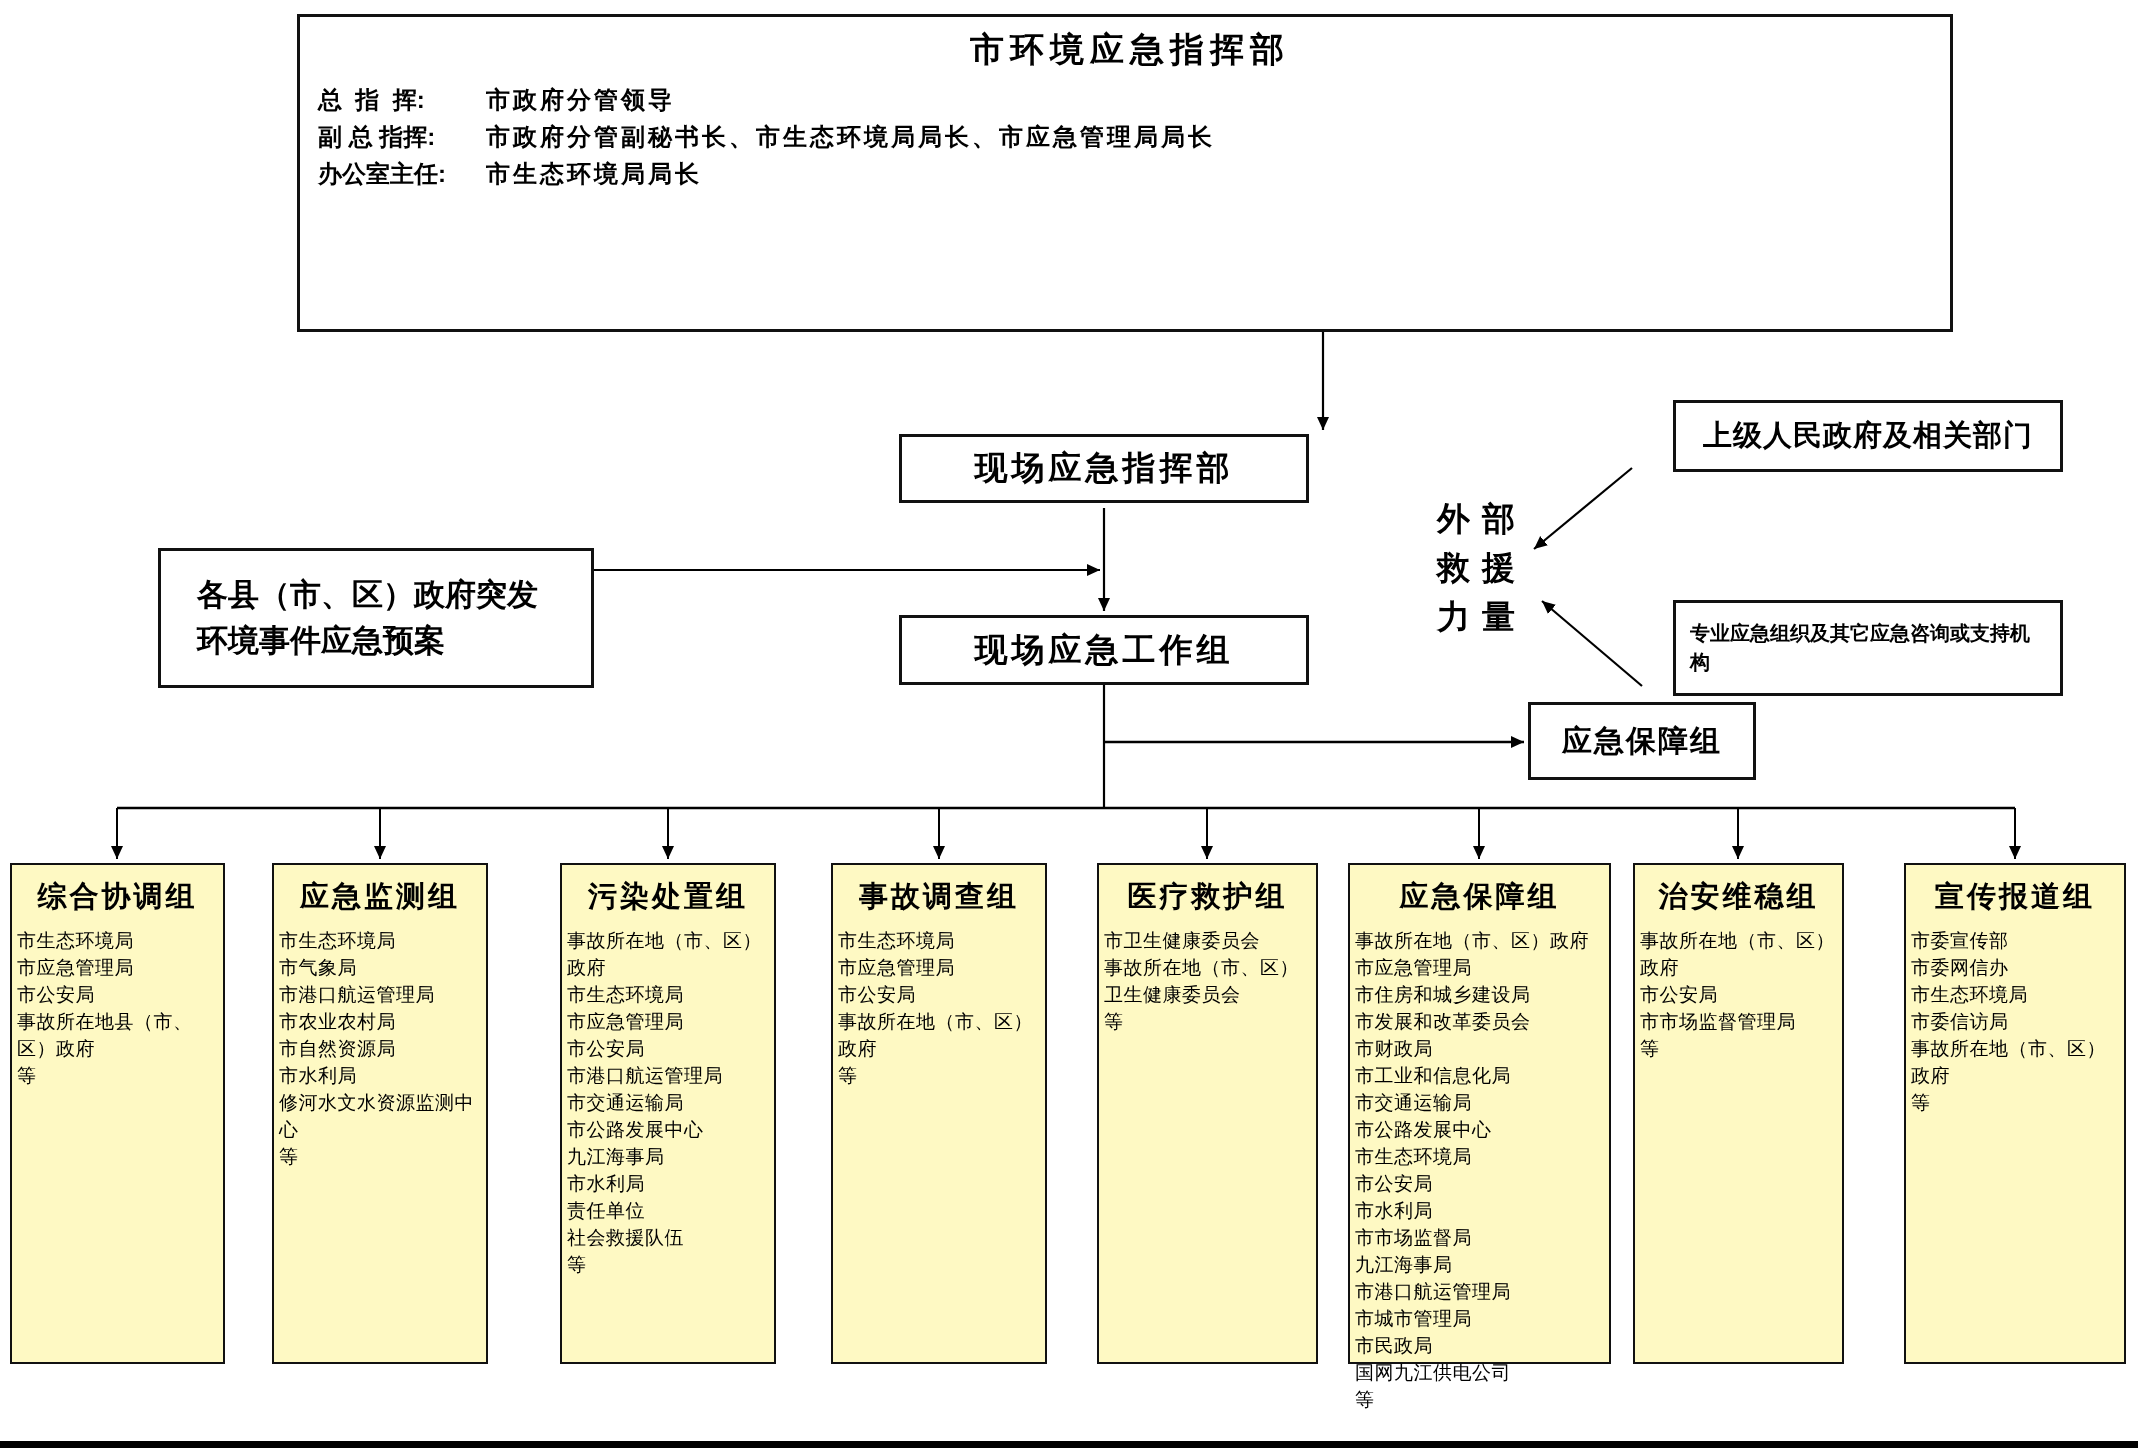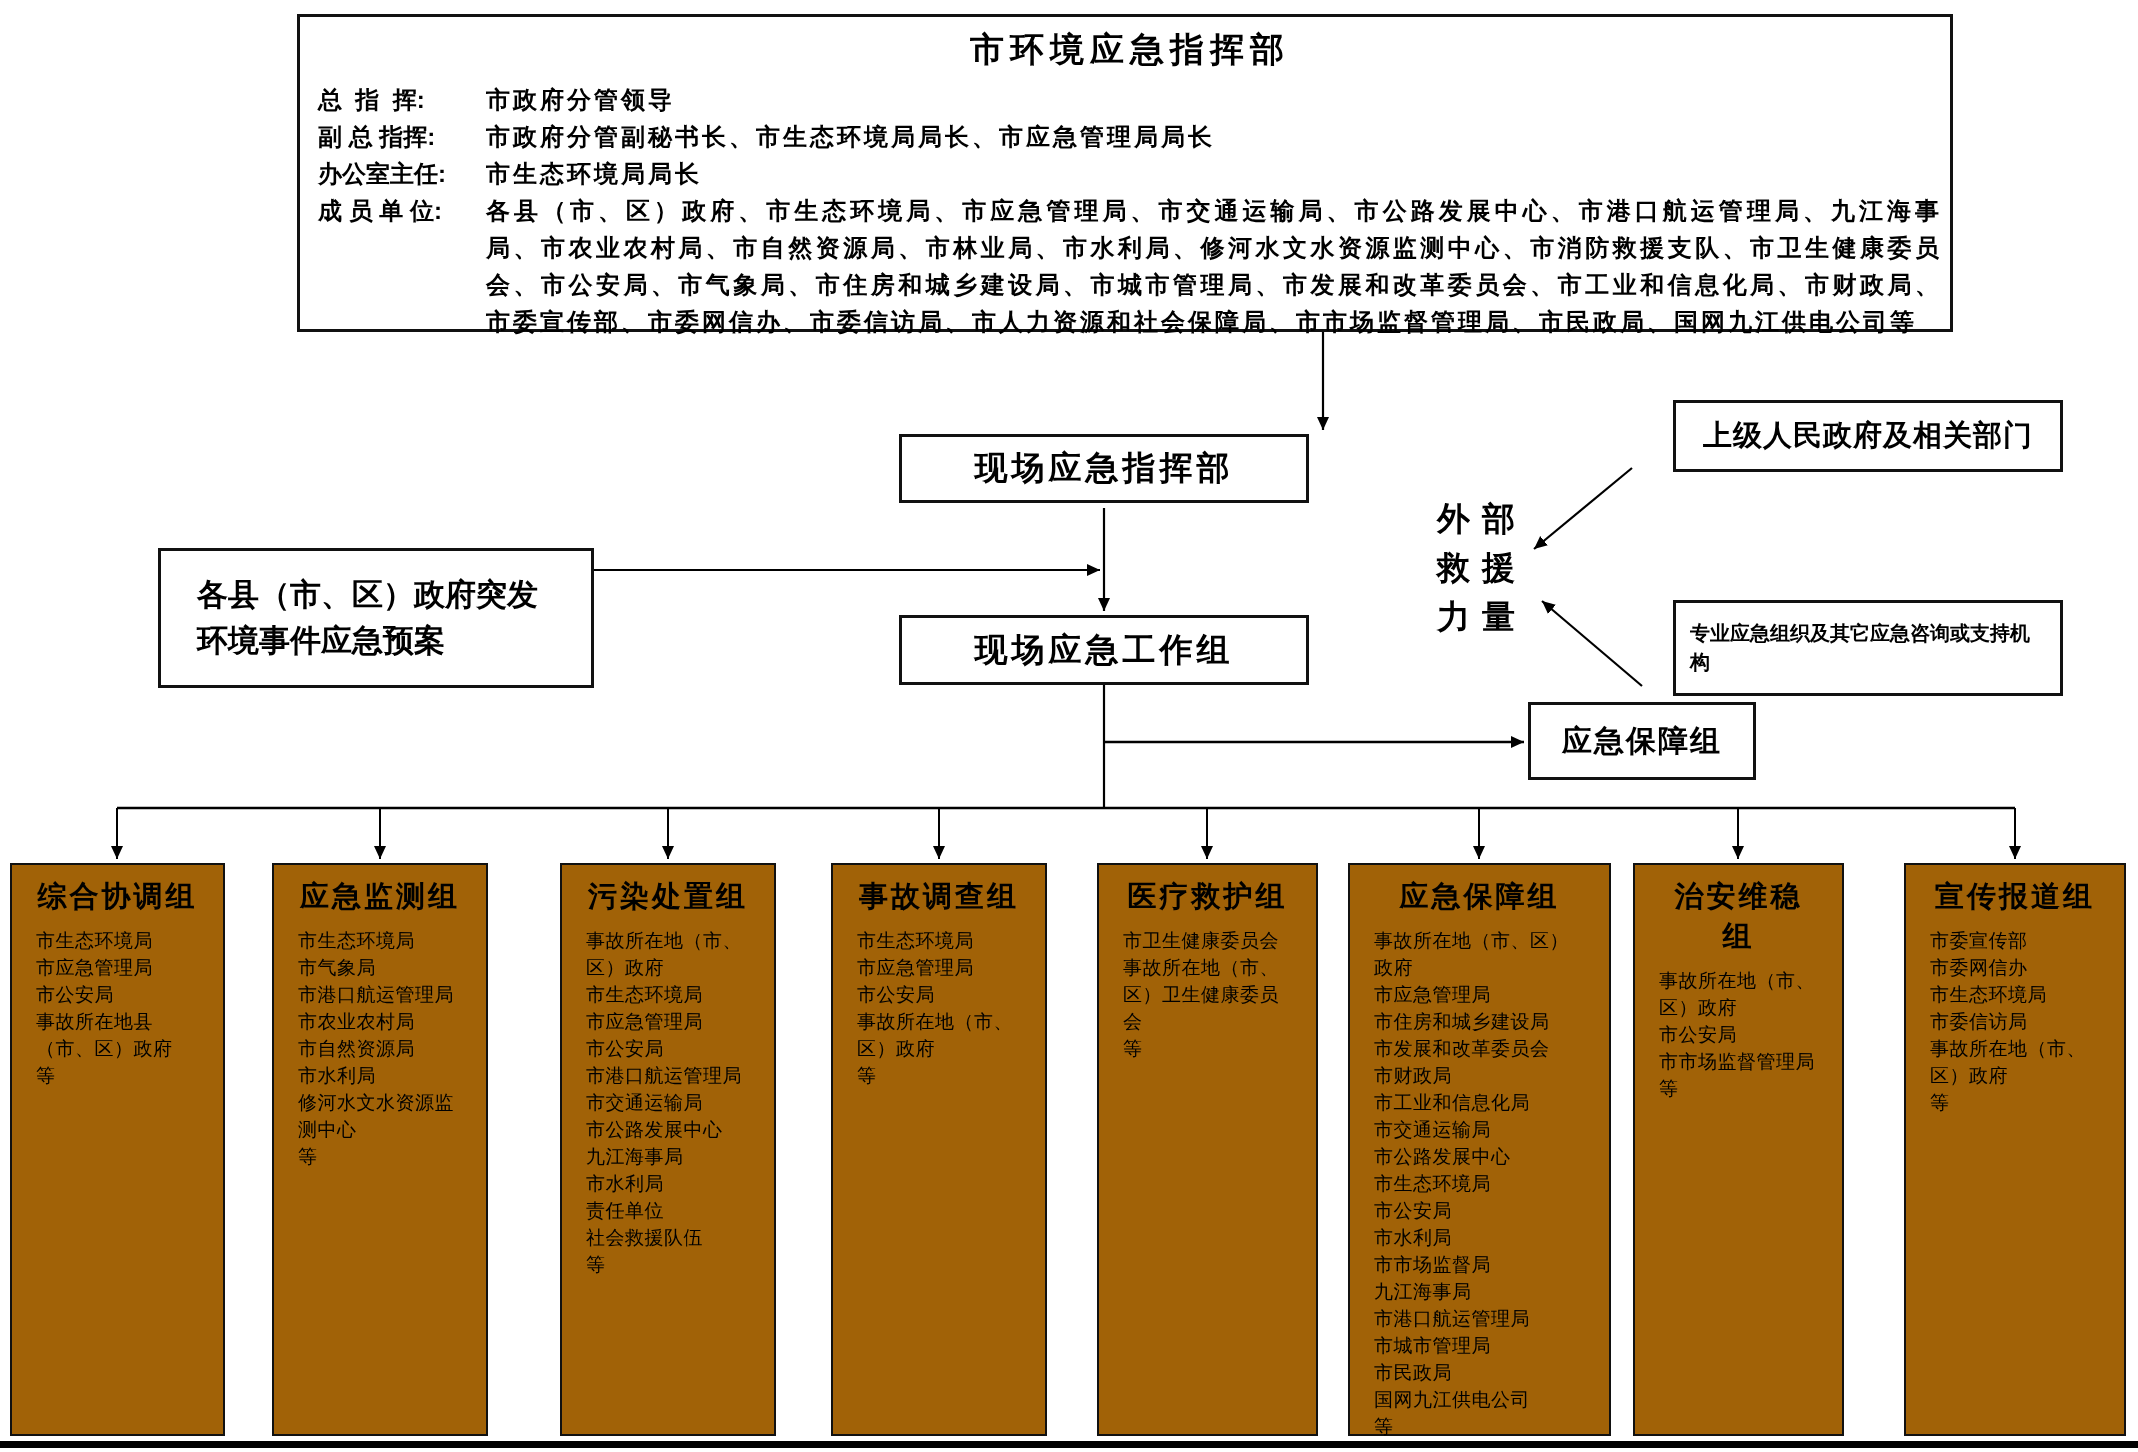--- a/index.html
+++ b/index.html
@@ -24,22 +24,22 @@
   .county-plan{left:158px;top:500px;width:436px;height:140px;font-size:31px;line-height:1.5;padding:0 36px;margin-top:48px;}
   .upper-gov{left:1673px;top:400px;width:390px;height:72px;font-size:29px;letter-spacing:1px;}
   .prof-org{left:1673px;top:600px;width:390px;height:96px;font-size:20px;line-height:1.45;padding:0 14px;}
   .expert{left:1528px;top:702px;width:228px;height:78px;font-size:30px;letter-spacing:2px;}
   .ext-force{
     position:absolute;left:1437px;top:494px;z-index:2;
     font-size:33px;font-weight:bold;line-height:49px;letter-spacing:12px;white-space:pre-line;
   }
 
   
-  .group-box{position:absolute;top:863px;height:573px;background:#a16207;border:2.5px solid #111;
-    box-sizing:border-box;z-index:2;padding:8px 24px;}
+  .group-box{position:absolute;top:863px;height:501px;background:#fef9c3;border:2.5px solid #111;
+    box-sizing:border-box;z-index:2;padding:8px 5px;}
   .g-title{text-align:center;font-size:29px;font-weight:bold;letter-spacing:3px;margin:4px 0 10px 0;}
   .g-item{font-size:19px;line-height:27px;letter-spacing:0.5px;}
 
   .g1{left:10px;width:215px;}
   .g2{left:272px;width:216px;}
   .g3{left:560px;width:216px;}
   .g4{left:831px;width:216px;}
   .g5{left:1097px;width:221px;}
   .g6{left:1348px;width:263px;}
   .g7{left:1633px;width:211px;}
@@ -92,24 +92,20 @@
       <span class="tvalue">市政府分管领导</span>
     </div>
     <div class="trow">
       <span class="tlabel">副 总 指挥:</span>
       <span class="tvalue">市政府分管副秘书长、市生态环境局局长、市应急管理局局长</span>
     </div>
     <div class="trow">
       <span class="tlabel">办公室主任:</span>
       <span class="tvalue">市生态环境局局长</span>
     </div>
-    <div class="trow">
-      <span class="tlabel">成 员 单 位:</span>
-      <span class="tvalue">各县（市、区）政府、市生态环境局、市应急管理局、市交通运输局、市公路发展中心、市港口航运管理局、九江海事局、市农业农村局、市自然资源局、市林业局、市水利局、修河水文水资源监测中心、市消防救援支队、市卫生健康委员会、市公安局、市气象局、市住房和城乡建设局、市城市管理局、市发展和改革委员会、市工业和信息化局、市财政局、市委宣传部、市委网信办、市委信访局、市人力资源和社会保障局、市市场监督管理局、市民政局、国网九江供电公司等</span>
-    </div>
   </div>
 
   <div class="box mid-box field-hq">现场应急指挥部</div>
   <div class="box mid-box county-plan">各县（市、区）政府突发环境事件应急预案</div>
   <div class="box mid-box field-wg">现场应急工作组</div>
 
   <div class="ext-force"><span>外部</span>
 <span>救援</span>
 <span>力量</span></div>
 

